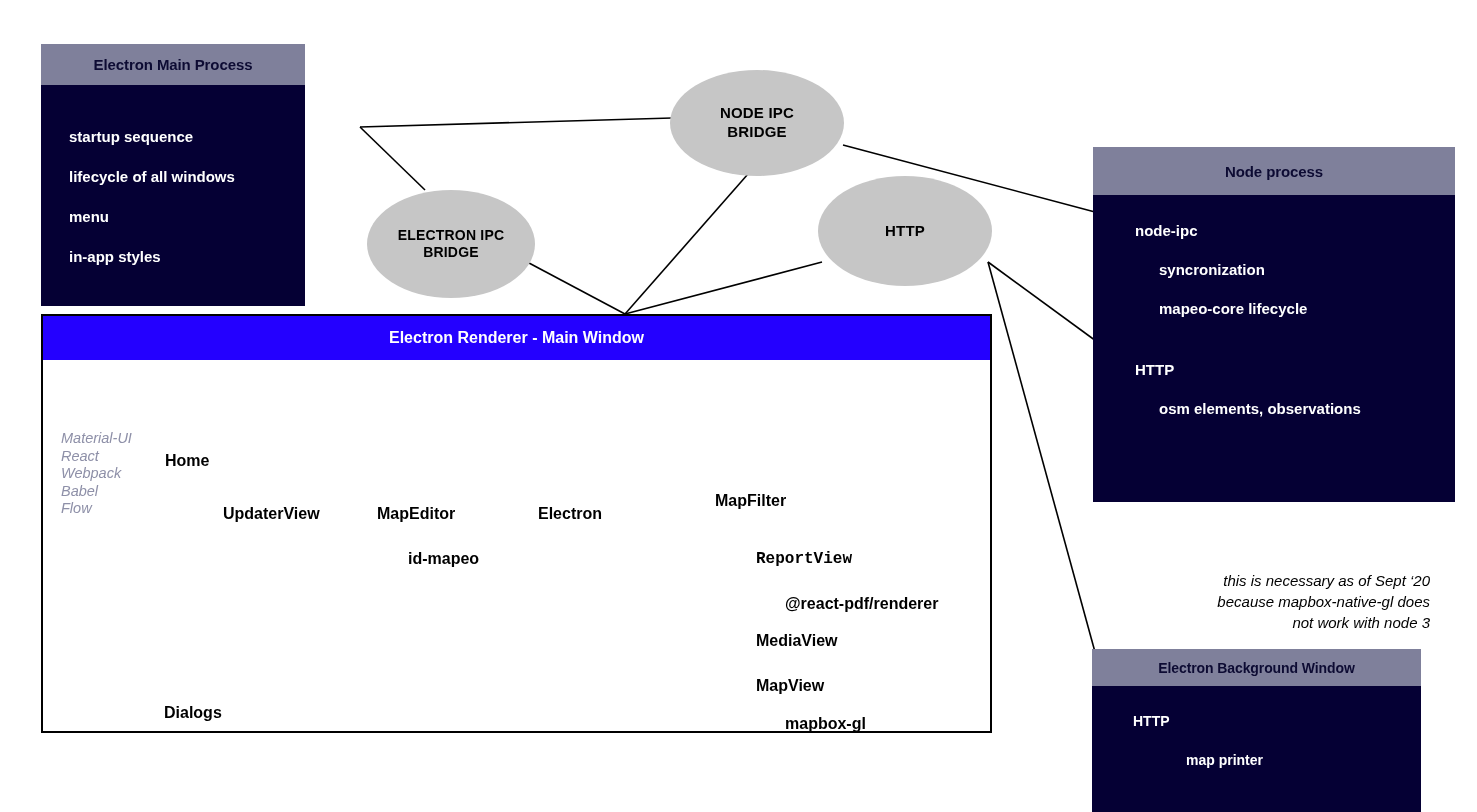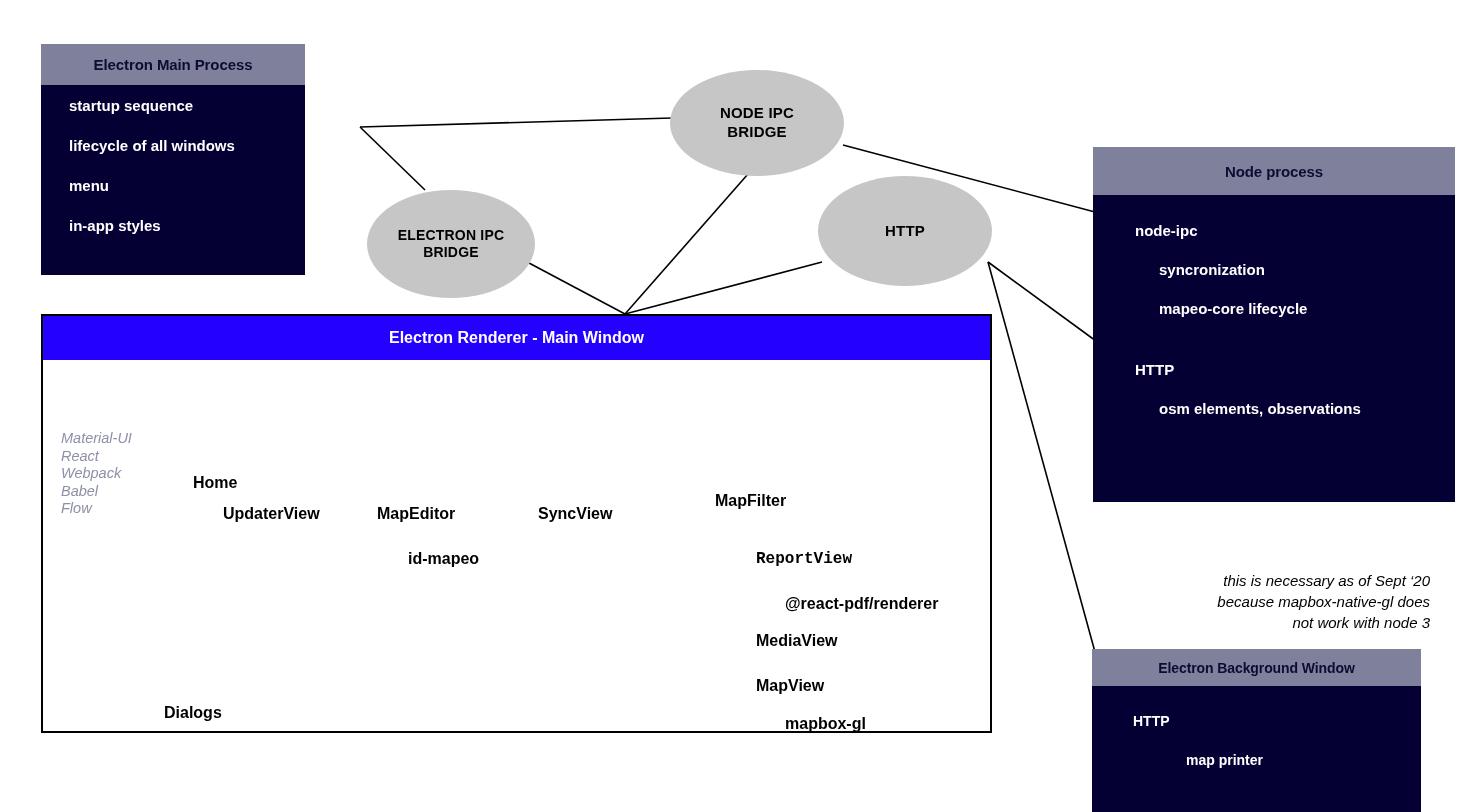--- a/index.html
+++ b/index.html
@@ -46,21 +46,21 @@
   }
   .panel-row {
     color: #ffffff;
     font-weight: bold;
     white-space: nowrap;
   }
 
   
   #main-process { left: 41px; top: 44px; width: 264px; height: 230px; }
   #main-process .panel-header { height: 41px; font-size: 15px; }
-  #main-process .panel-body { height: 189px; padding-top: 1px; }
+  #main-process .panel-body { height: 189px; padding-top: 32px; }
   #main-process .panel-row { font-size: 15px; padding: 0 0 0 28px; line-height: 40px; }
 
   
   #node-process { left: 1093px; top: 147px; width: 362px; height: 339px; }
   #node-process .panel-header { height: 48px; font-size: 15px; }
   #node-process .panel-body { height: 291px; padding-top: 16px; }
   #node-process .panel-row { font-size: 15px; line-height: 39px; }
   #node-process .lvl1 { padding-left: 42px; }
   #node-process .lvl2 { padding-left: 66px; }
   #node-process .spacer { height: 22px; }
@@ -224,25 +224,25 @@
     <div id="renderer-canvas">
 
       <div class="stack-list">
         <div>Material-UI</div>
         <div>React</div>
         <div>Webpack</div>
         <div>Babel</div>
         <div>Flow</div>
       </div>
 
-      <div class="node" style="left:122px; top:114px;margin-left:28px;">Home</div>
+      <div class="node" style="left:122px; top:92px;">Home</div>
 
       <div class="node" style="left:180px; top:145px;">UpdaterView</div>
       <div class="node" style="left:334px; top:145px;">MapEditor</div>
-      <div class="node" style="left:495px; top:145px;">SyncView</div>
+      <div class="node" style="left:495px; top:145px;">Electron</div>
       <div class="node" style="left:672px; top:132px;">MapFilter</div>
 
       <div class="node" style="left:365px; top:190px;">id-mapeo</div>
 
       <div class="node" style="left:121px; top:344px;">Dialogs</div>
 
       <div class="node" style="left:713px; top:190px;font-family:Liberation Mono, monospace;">ReportView</div>
       <div class="node" style="left:742px; top:235px;">@react-pdf/renderer</div>
       <div class="node" style="left:713px; top:272px;">MediaView</div>
       <div class="node" style="left:713px; top:317px;">MapView</div>

